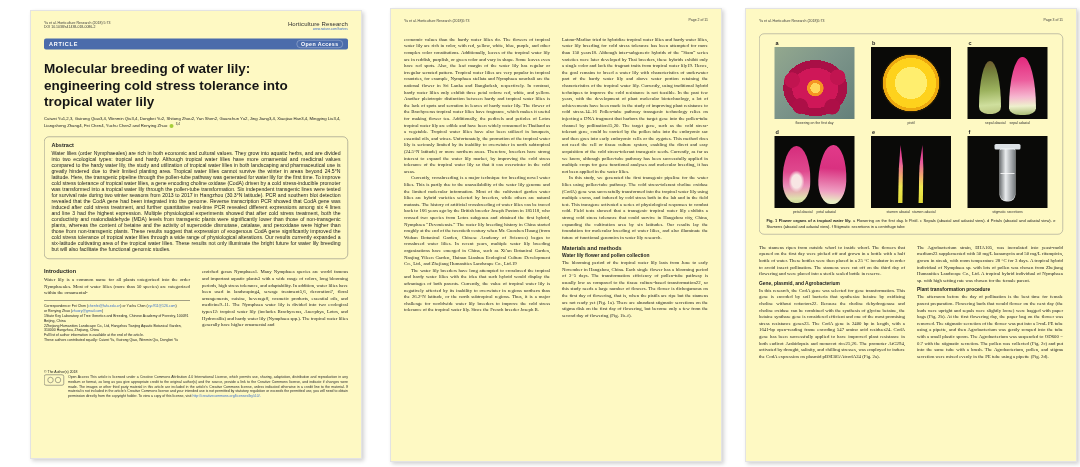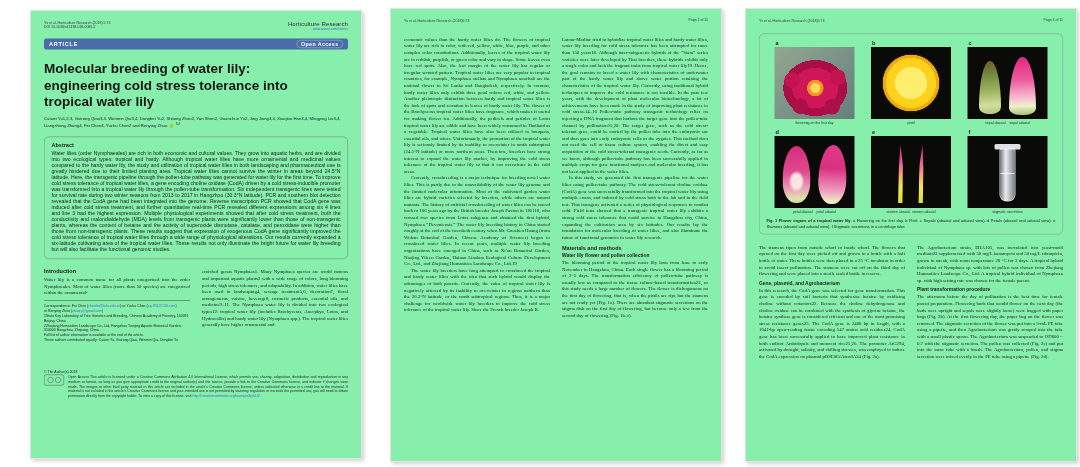--- a/index.html
+++ b/index.html
@@ -1,18 +1,18 @@
 <!DOCTYPE html>
 <html><head>
 <meta charset="utf-8">
 <style>
   html,body{margin:0;padding:0;}
   body{width:1080px;height:467px;background:#ffffff;position:relative;overflow:hidden;
        font-family:"Liberation Sans", sans-serif;color:#1c1c1c;}
-  .page{position:absolute;background:#86efac;border:1px solid #e3e3e3;
+  .page{position:absolute;background:#fef9c3;border:1px solid #e3e3e3;
         box-shadow:1.5px 1.5px 4px rgba(0,0,0,.18);overflow:hidden;}
   #p1{left:30px;top:10px;width:330px;height:447px;}
   #p2{left:390px;top:8px;width:330px;height:452px;}
   #p3{left:745px;top:8px;width:330px;height:452px;}
   .inner{width:660px;height:904px;transform:scale(.5);transform-origin:0 0;
          padding:18px 26px 0 26px;box-sizing:border-box;}
   
   .hdr{display:flex;justify-content:space-between;align-items:flex-start;}
   .hdr-cite{font-size:7px;line-height:9px;color:#3a3a3a;}
   .hdr-right{text-align:right;}

